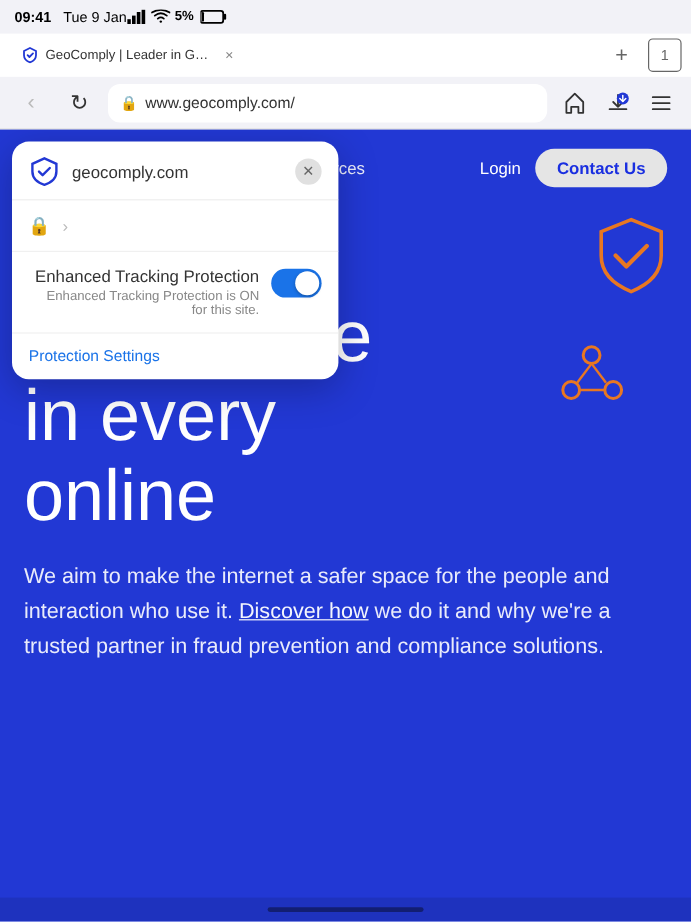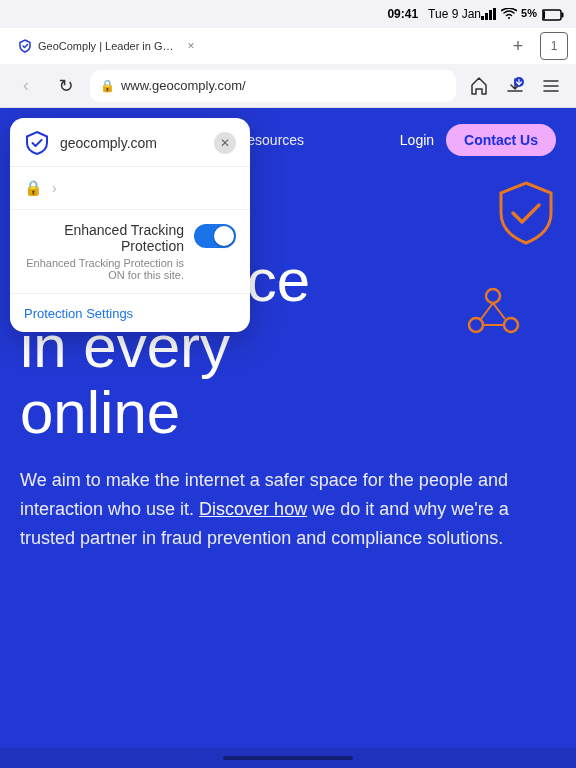--- a/index.html
+++ b/index.html
@@ -12,21 +12,21 @@
       position: relative;
     }
 
     
     .status-bar {
       width: 100%;
       height: 28px;
       background: #f2f2f7;
       display: flex;
       align-items: center;
-      justify-content: flex-end;
+      justify-content: flex-start;
       padding: 13px 12px;
       font-size: 12px;
       font-weight: 600;
       color: #000;
     }
     .status-left { display: flex; align-items: center; gap: 4px; }
     .status-right { display: flex; align-items: center; gap: 4px; font-size: 11px; }
     .tab-bar {
       height: 36px;
       display: flex;
@@ -179,21 +179,21 @@
     }
     .nav-spacer { flex: 1; }
     .site-login {
       color: #fff;
       font-size: 14px;
       margin-right: 12px;
       cursor: pointer;
       padding-left: 16px;
     }
     .contact-btn {
-      background: #f0abfc;
+      background: #e5e5e5;
       color: #1a2fe0;
       border: none;
       border-radius: 20px;
       padding: 8px 18px;
       font-size: 14px;
       font-weight: 600;
       cursor: pointer;
       white-space: nowrap;
     }
 
@@ -235,21 +235,21 @@
       right: 50px;
       width: 65px;
       height: 65px;
     }
 
     
     .popup-overlay {
       position: absolute;
       top: 10px;
       left: 10px;
-      width: 240px;
+      width: 272px;
       background: #fff;
       border-radius: 14px;
       box-shadow: 0 8px 32px rgba(0,0,0,0.25);
       z-index: 100;
       overflow: hidden;
     }
     .popup-header {
       display: flex;
       align-items: center;
       padding: 12px 14px 10px;

